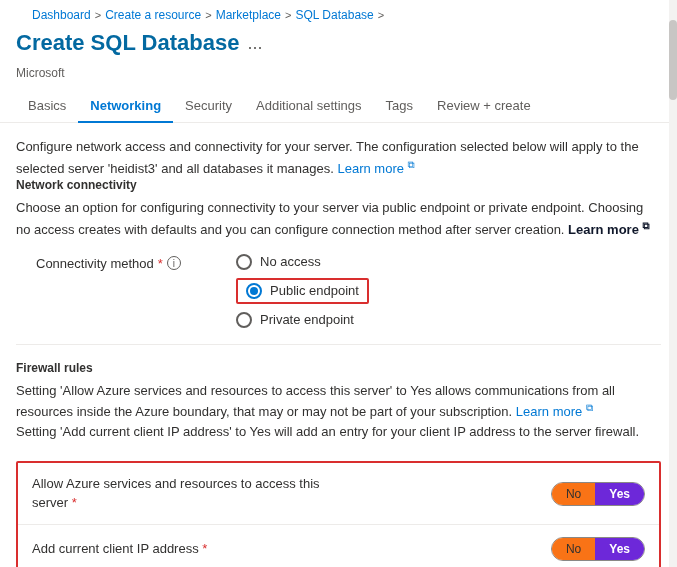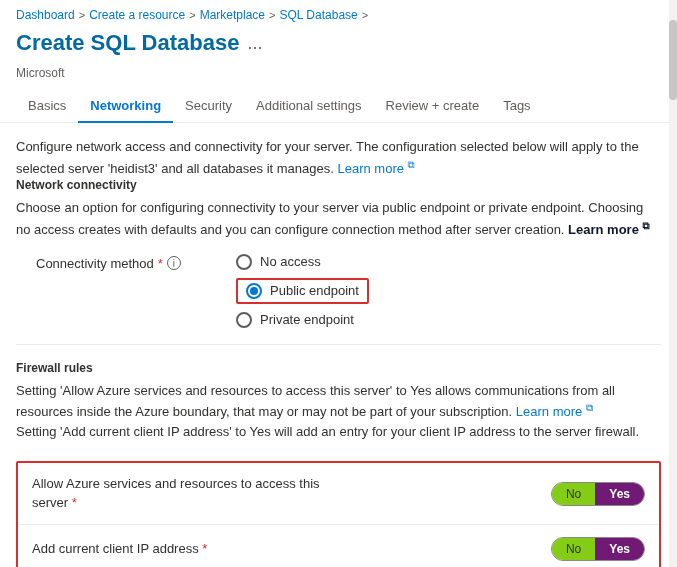--- a/index.html
+++ b/index.html
@@ -13,20 +13,21 @@
       overflow-x: hidden;
     }
 
     .breadcrumb {
       display: flex;
       align-items: center;
       gap: 4px;
       font-size: 12px;
       color: #0078d4;
       padding: 8px 16px 4px 16px;
+      margin-left: 16px;
     }
     .breadcrumb span { color: #605e5c; font-size: 11px; }
     .breadcrumb a {
       color: #0078d4;
       text-decoration: none;
       font-size: 12px;
     }
 
     .page-header {
       padding: 4px 16px 10px 16px;
@@ -218,24 +219,24 @@
       display: flex;
       border: 1px solid #8a8886;
       border-radius: 12px;
       overflow: hidden;
       font-size: 12px;
     }
     .toggle-option {
       padding: 4px 14px;
       cursor: pointer;
       color: #323130;
-      background: #84cc16;
+      background: #f97316;
     }
     .toggle-option.active {
-      background: #701a75;
+      background: #6d28d9;
       color: #fff;
       font-weight: 600;
     }
 
     .scrollbar-track {
       position: absolute;
       right: 0;
       top: 0;
       bottom: 0;
       width: 8px;
@@ -276,22 +277,22 @@
     <h1 class="page-title">Create SQL Database</h1>
     <span class="page-title-dots">...</span>
   </div>
   <div class="page-subtitle">Microsoft</div>
 
   <div class="tabs">
     <div class="tab">Basics</div>
     <div class="tab active">Networking</div>
     <div class="tab">Security</div>
     <div class="tab">Additional settings</div>
+    <div class="tab">Tags</div>
     <div class="tab">Review + create</div>
-    <div class="tab">Tags</div>
   </div>
 
   <div class="content">
 
     <p class="description-text">
       <span>Configure network access and connectivity for your server. The configuration selected below will apply to the selected server 'heidist3' and all databases it manages.</span>
       <a href="#"><span>Learn more</span> <span class="external-link-icon">⧉</span></a>
     </p>
 
     <div class="section-title">Network connectivity</div>

